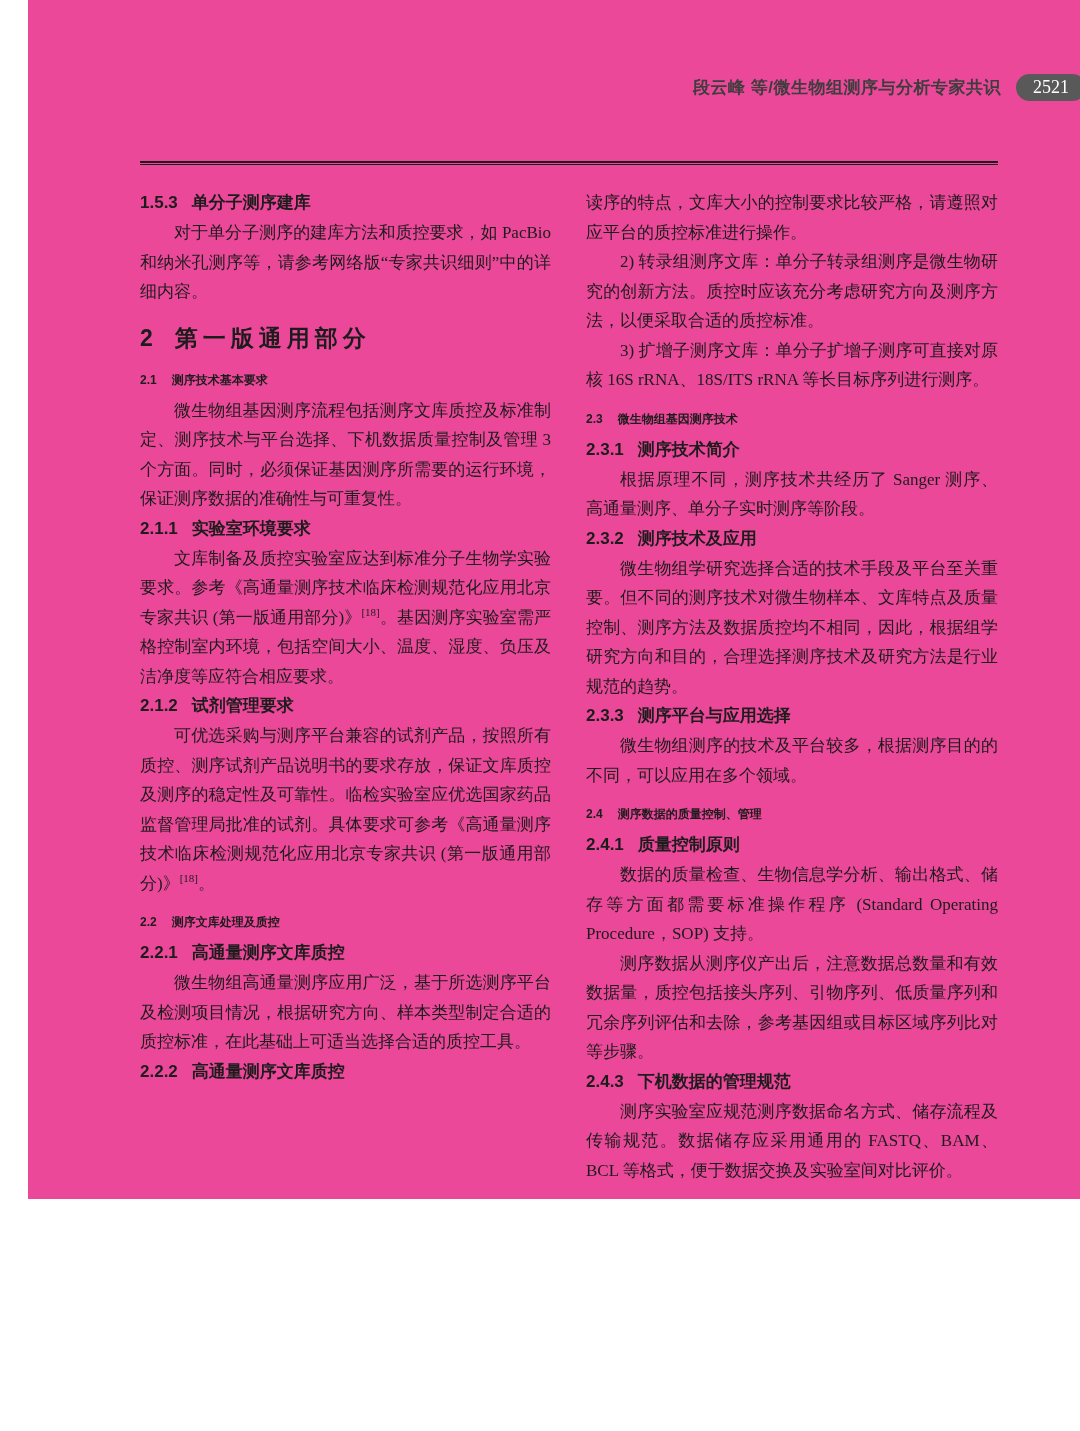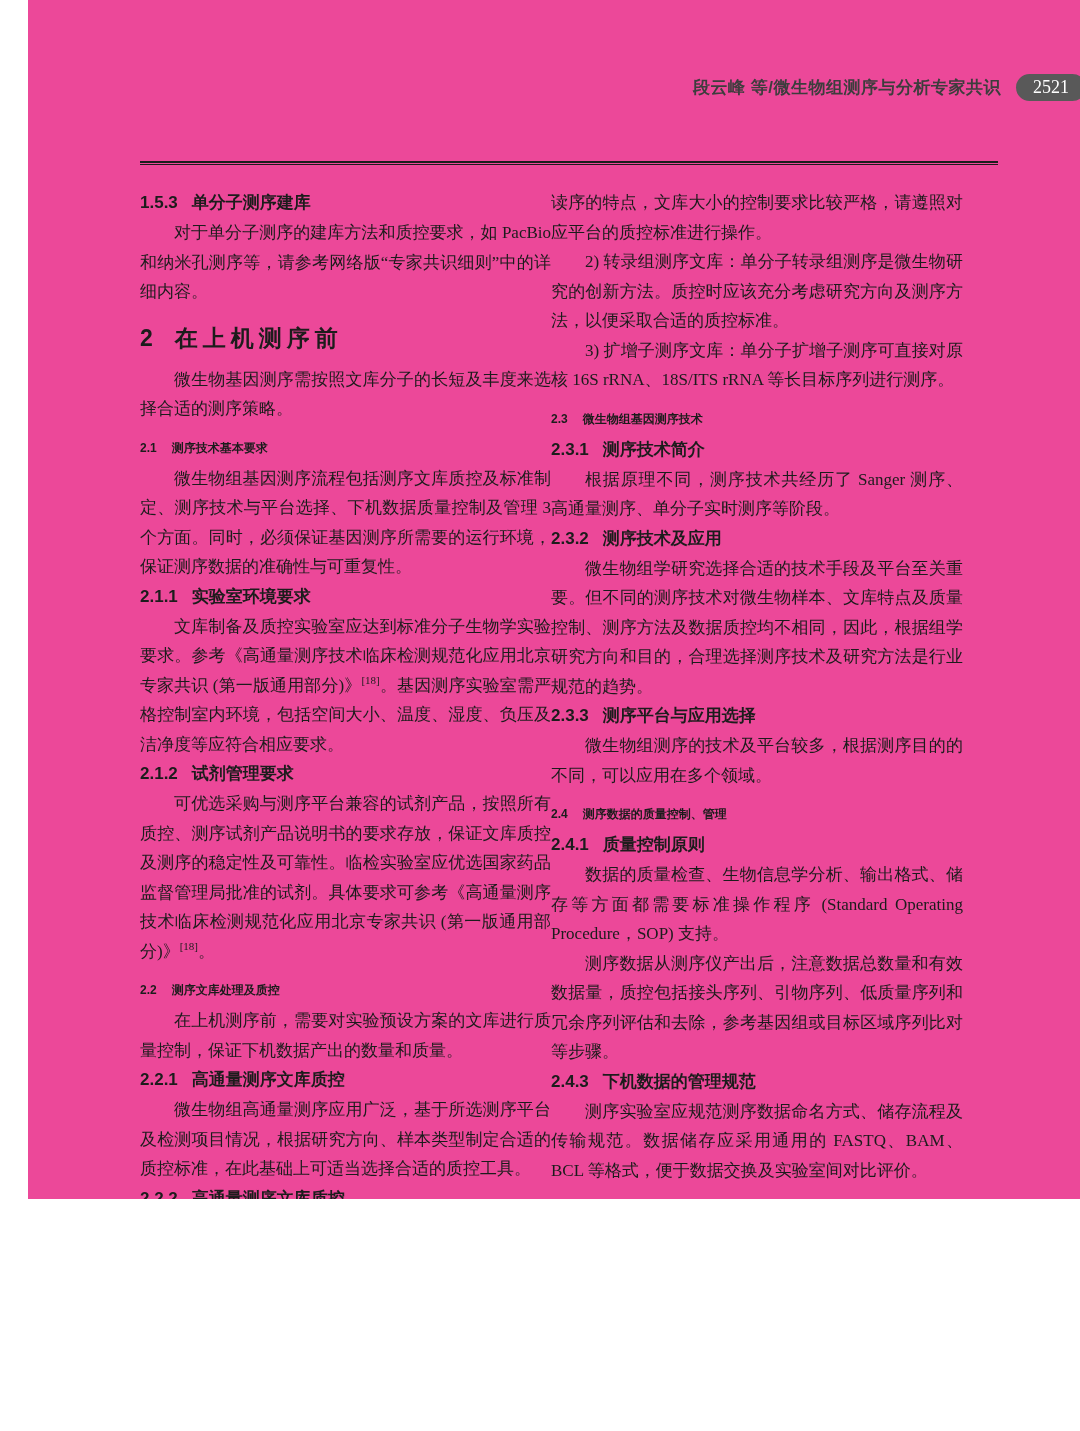--- a/index.html
+++ b/index.html
@@ -37,21 +37,21 @@
   }
   
   .rule{
     position:absolute;top:161px;left:112px;width:858px;height:4px;
     border-top:2px solid var(--text);
     border-bottom:1px solid var(--text);
   }
   
   .columns{
     position:absolute;top:188px;left:112px;width:858px;height:1125px;
-    display:flex;
+    display:flex;gap:35px;
   }
   .col{width:411px;flex:0 0 411px;}
   .col.right{flex:0 0 412px;width:412px;}
   .para{
     margin:0;
     font-size:17px;line-height:29.5px;
     text-align:justify;
     text-indent:2em;
   }
   .para.cont{text-indent:0;}
@@ -93,30 +93,28 @@
     <span class="running-title">段云峰 等/微生物组测序与分析专家共识</span>
     <span class="page-pill">2521</span>
   </div>
 
   <div class="rule"></div>
 
   <div class="columns">
     <div class="col left" id="col-left">
         <div class="h3"><span class="num">1.5.3</span><span class="ttl">单分子测序建库</span></div>
         <p class="para"><span>对于单分子测序的建库方法和质控要求，如 PacBio 和纳米孔测序等，请参考网络版“专家共识细则”中的详细内容。</span></p>
-        <div class="h1"><span class="num">2</span><span class="ttl">在上机测序前</span></div>
-        <p class="para"><span>微生物基因测序需按照文库分子的长短及丰度来选择合适的测序策略。</span></p>
+        <div class="h1"><span class="num">2</span><span class="ttl">第一版通用部分</span></div>
         <div class="h2"><span class="num">2.1</span><span class="ttl">测序技术基本要求</span></div>
         <p class="para"><span>微生物组基因测序流程包括测序文库质控及标准制定、测序技术与平台选择、下机数据质量控制及管理 3 个方面。同时，必须保证基因测序所需要的运行环境，保证测序数据的准确性与可重复性。</span></p>
         <div class="h3"><span class="num">2.1.1</span><span class="ttl">实验室环境要求</span></div>
         <p class="para"><span>文库制备及质控实验室应达到标准分子生物学实验要求。参考《高通量测序技术临床检测规范化应用北京专家共识 (第一版通用部分)》</span><sup>[18]</sup><span>。基因测序实验室需严格控制室内环境，包括空间大小、温度、湿度、负压及洁净度等应符合相应要求。</span></p>
         <div class="h3"><span class="num">2.1.2</span><span class="ttl">试剂管理要求</span></div>
         <p class="para"><span>可优选采购与测序平台兼容的试剂产品，按照所有质控、测序试剂产品说明书的要求存放，保证文库质控及测序的稳定性及可靠性。临检实验室应优选国家药品监督管理局批准的试剂。具体要求可参考《高通量测序技术临床检测规范化应用北京专家共识 (第一版通用部分)》</span><sup>[18]</sup><span>。</span></p>
         <div class="h2"><span class="num">2.2</span><span class="ttl">测序文库处理及质控</span></div>
-        <p class="para"><span>在上机测序前，需要对实验预设方案的文库进行质量控制，保证下机数据产出的数量和质量。</span></p>
         <div class="h3"><span class="num">2.2.1</span><span class="ttl">高通量测序文库质控</span></div>
         <p class="para"><span>微生物组高通量测序应用广泛，基于所选测序平台及检测项目情况，根据研究方向、样本类型制定合适的质控标准，在此基础上可适当选择合适的质控工具。</span></p>
         <div class="h3"><span class="num">2.2.2</span><span class="ttl">高通量测序文库质控</span></div>
       </div>
     <div class="col right" id="col-right">
         <p class="para cont"><span>读序的特点，文库大小的控制要求比较严格，请遵照对应平台的质控标准进行操作。</span></p>
         <p class="para"><span>2) 转录组测序文库：单分子转录组测序是微生物研究的创新方法。质控时应该充分考虑研究方向及测序方法，以便采取合适的质控标准。</span></p>
         <p class="para"><span>3) 扩增子测序文库：单分子扩增子测序可直接对原核 16S rRNA、18S/ITS rRNA 等长目标序列进行测序。</span></p>
         <div class="h2"><span class="num">2.3</span><span class="ttl">微生物组基因测序技术</span></div>
         <div class="h3"><span class="num">2.3.1</span><span class="ttl">测序技术简介</span></div>

